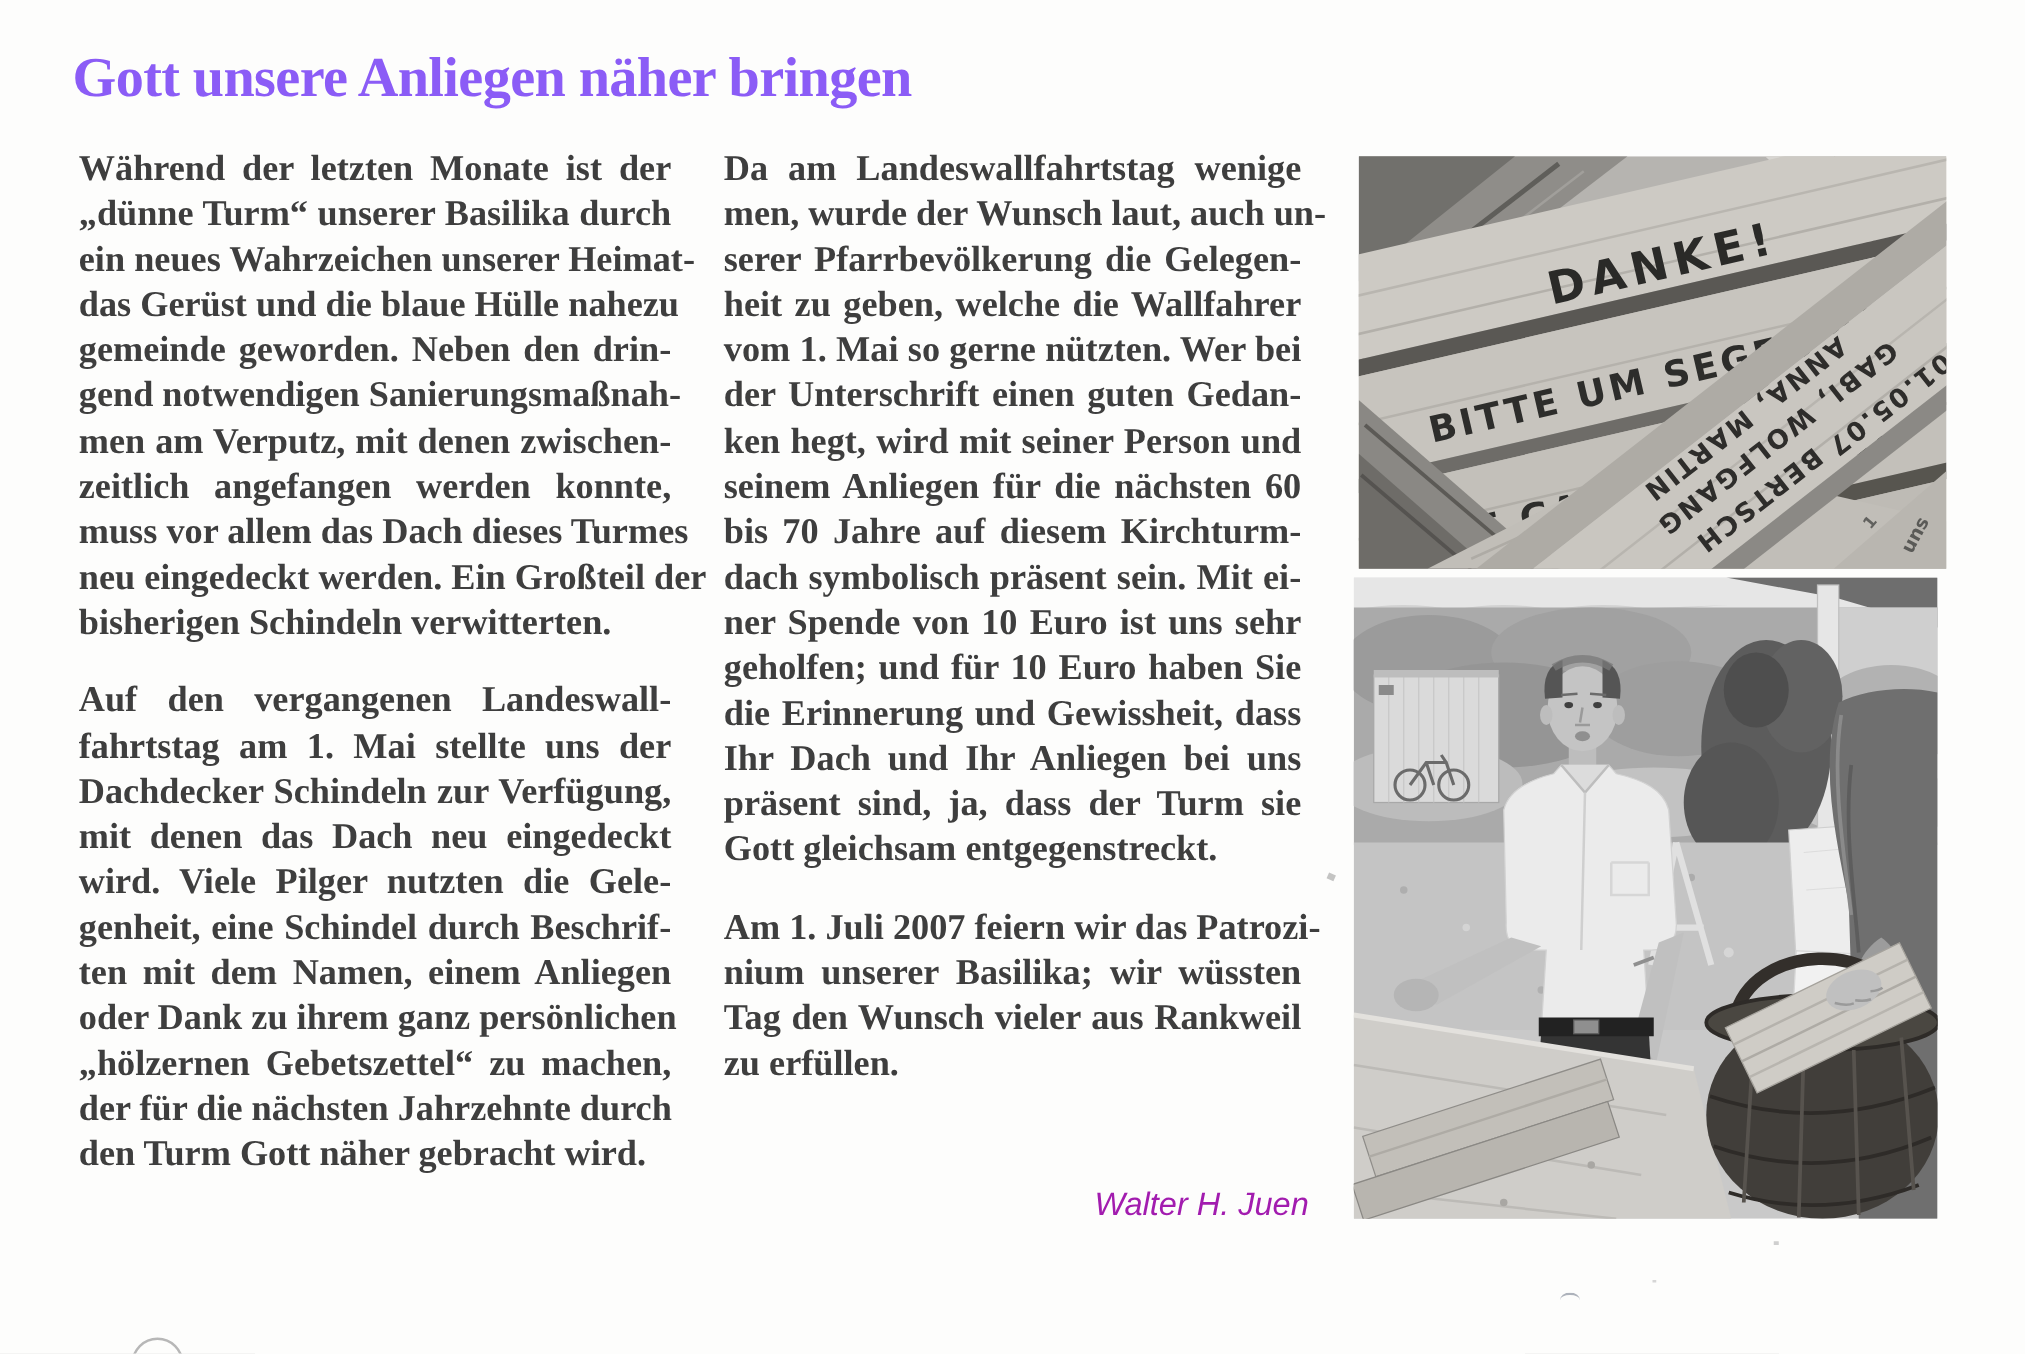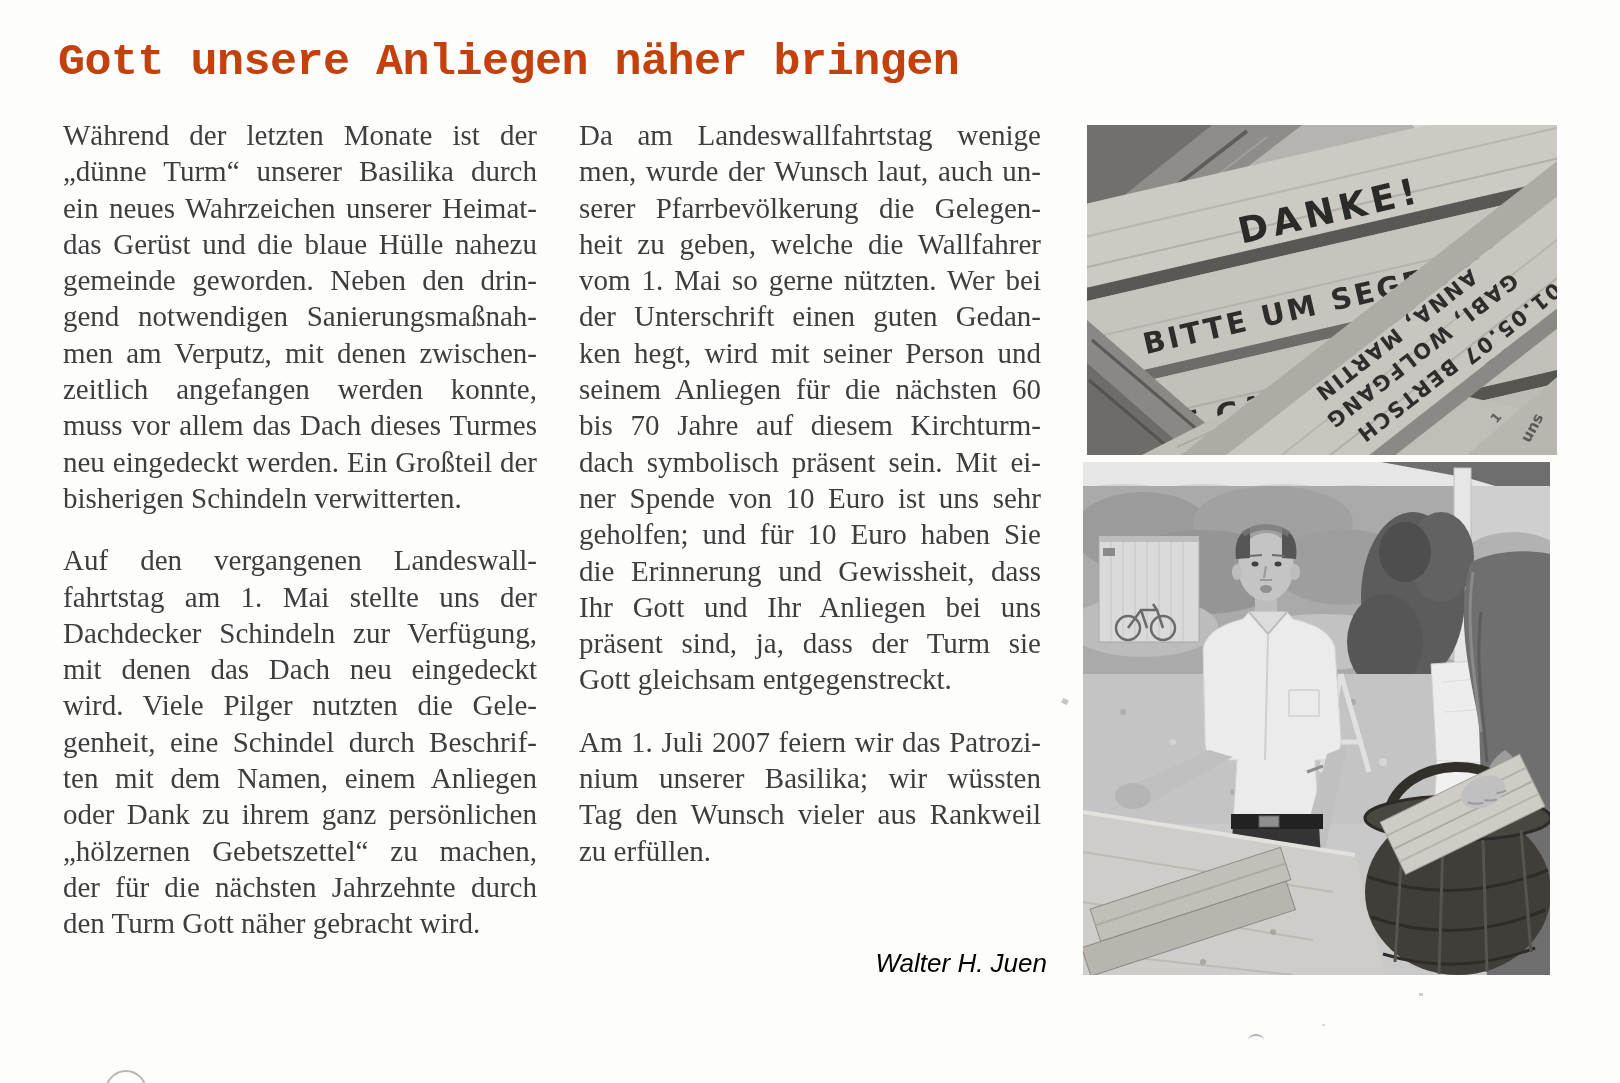--- a/index.html
+++ b/index.html
@@ -6,39 +6,39 @@
   .page{
     position:relative;
     width:1620px;height:1083px;
     background:#fdfdfc;
     overflow:hidden;
     font-family:"Liberation Serif", serif;
     color:#3e3e3e;
   }
   .title{
     position:absolute;left:58px;top:38px;margin:0;
-    font-family:Liberation Mono, monospace;
+    font-family:Liberation Serif, serif;
     font-weight:bold;font-size:45px;line-height:1.1;
-    letter-spacing:-0.5px;color:#c2410c;
-  }
-  .col{position:absolute;top:117px;}
+    letter-spacing:-0.5px;color:#8b5cf6;
+  }
+  .col{position:absolute;top:117px;font-weight:bold;}
   .col-left{left:63px;width:474px;}
   .col-middle{left:579px;width:462px;}
   .para{margin:0 0 26px 0;}
   .line{
     font-size:29px;line-height:36.3px;
     text-align:justify;text-align-last:justify;
     white-space:nowrap;
   }
   .line.last{text-align-last:left;}
   .signature{
     position:absolute;left:579px;top:948px;width:468px;
     text-align:right;
     font-family:"Liberation Sans", sans-serif;
-    font-style:italic;font-size:26px;color:#000000;
+    font-style:italic;font-size:26px;color:#a21caf;
   }
   .photo{position:absolute;margin:0;}
   .photo svg{display:block;width:100%;height:100%;}
   .photo-top{left:1087px;top:125px;width:470px;height:330px;}
   .photo-bottom{left:1083px;top:462px;width:467px;height:513px;}
   .hand{
     font-family:"DejaVu Sans", sans-serif;
     font-weight:bold;
   }
   
@@ -99,21 +99,21 @@
         <div class="line">heit zu geben, welche die Wallfahrer</div>
         <div class="line">vom 1. Mai so gerne nützten. Wer bei</div>
         <div class="line">der Unterschrift einen guten Gedan-</div>
         <div class="line">ken hegt, wird mit seiner Person und</div>
         <div class="line">seinem Anliegen für die nächsten 60</div>
         <div class="line">bis 70 Jahre auf diesem Kirchturm-</div>
         <div class="line">dach symbolisch präsent sein. Mit ei-</div>
         <div class="line">ner Spende von 10 Euro ist uns sehr</div>
         <div class="line">geholfen; und für 10 Euro haben Sie</div>
         <div class="line">die Erinnerung und Gewissheit, dass</div>
-        <div class="line">Ihr Gott und Ihr Anliegen bei uns</div>
+        <div class="line">Ihr Dach und Ihr Anliegen bei uns</div>
         <div class="line">präsent sind, ja, dass der Turm sie</div>
         <div class="line last">Gott gleichsam entgegenstreckt.</div>
       </div>
     <div class="para">
         <div class="line">Am 1. Juli 2007 feiern wir das Patrozi-</div>
         <div class="line">nium unserer Basilika; wir wüssten</div>
         <div class="line">Tag den Wunsch vieler aus Rankweil</div>
         <div class="line last">zu erfüllen.</div>
       </div>
   </div>

